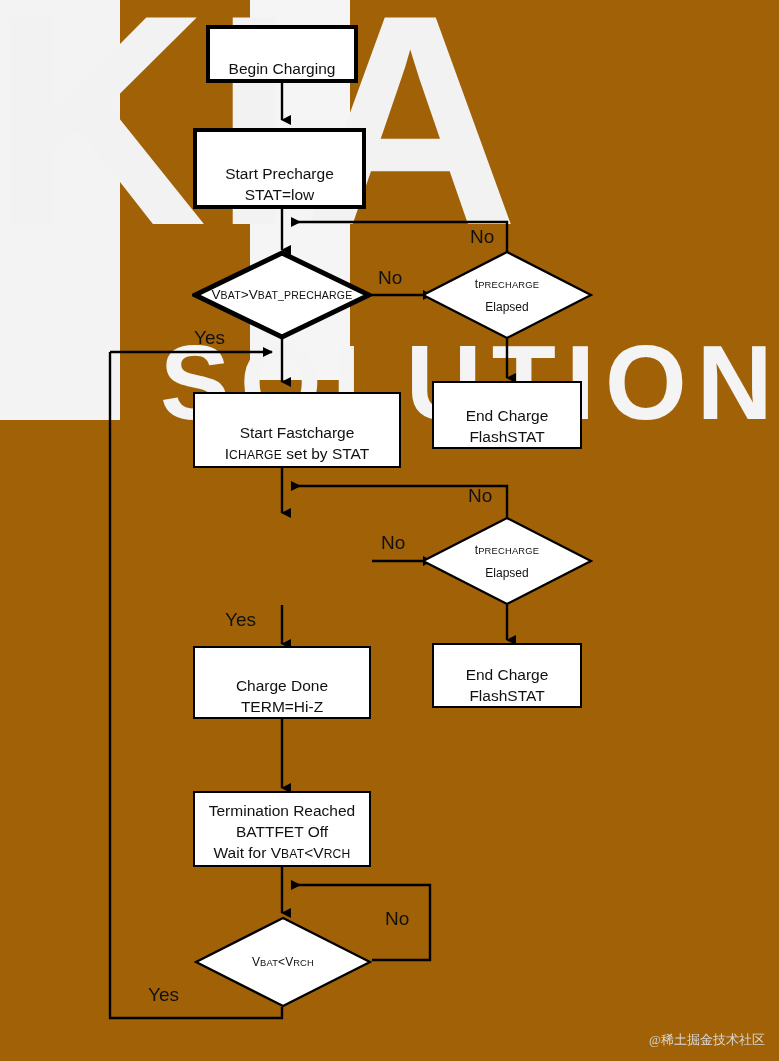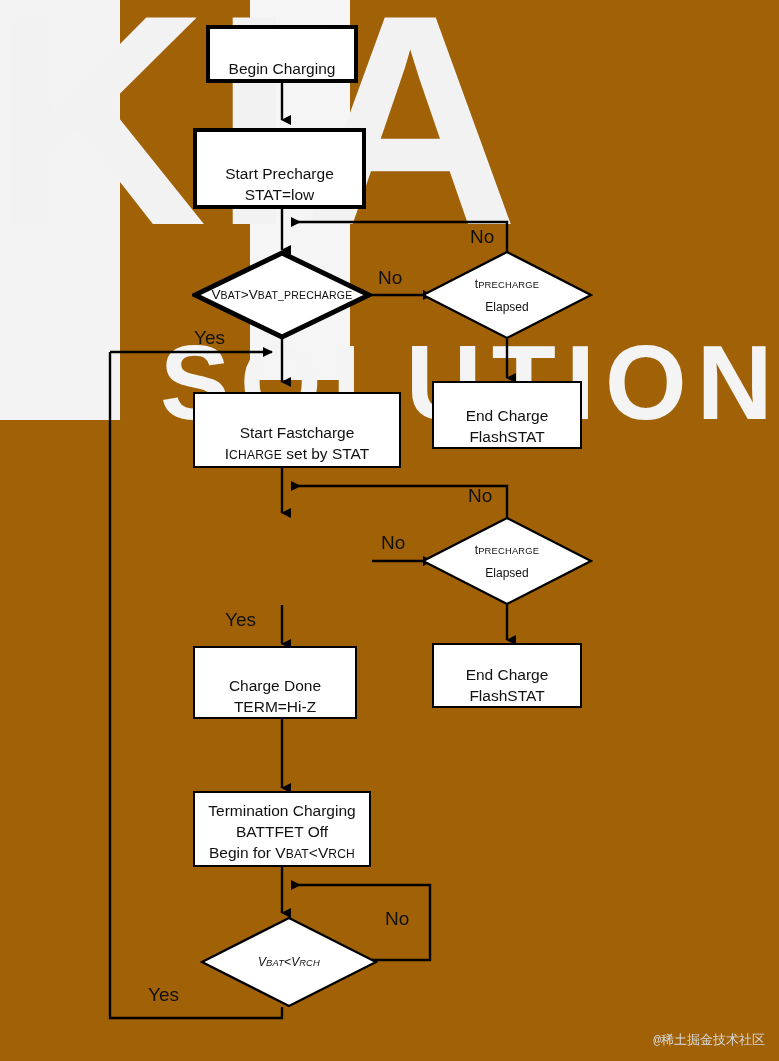--- a/index.html
+++ b/index.html
@@ -54,21 +54,21 @@
     width: 100px; height: 380px;
     background: #f5f5f5;
     pointer-events: none;
   }
   .wm-bottom {
     position: absolute;
     right: 14px;
     bottom: 12px;
     font-size: 13px;
     color: #d8d8d8;
-    font-family: Liberation Mono, monospace;
+    font-family: Liberation Serif, serif;
     user-select: none;
     pointer-events: none;
   }
   
   #wires {
     position: absolute;
     left: 0; top: 0;
     width: 779px;
     height: 1061px;
   }
@@ -227,34 +227,34 @@
       <div><span>t</span><sub>PRECHARGE</sub></div>
       <div>Elapsed</div>
     </div>
   </div>
 
   <div class="node box" style="left:432px; top:643px; width:150px; height:65px;">
     <span>End Charge</span>
     <span>FlashSTAT</span>
   </div>
 
-  <div class="node box" style="left:193px; top:646px; width:164px; height:73px;">
+  <div class="node box" style="left:193px; top:646px; width:178px; height:73px;">
     <span>Charge Done</span>
     <span>TERM=Hi-Z</span>
   </div>
 
   <div class="node box" style="left:193px; top:791px; width:178px; height:76px;">
-    <span>Termination Charging</span>
+    <span>Termination Reached</span>
     <span>BATTFET Off</span>
     <span>
-      <span>Begin for </span><span>V</span><sub>BAT</sub><span>&lt;</span><span>V</span><sub>RCH</sub>
+      <span>Wait for </span><span>V</span><sub>BAT</sub><span>&lt;</span><span>V</span><sub>RCH</sub>
     </span>
   </div>
 
-  <div class="diamond" style="left:200px; top:916px; width:178px; height:92px;font-style:italic;">
+  <div class="diamond" style="left:194px; top:916px; width:178px; height:92px;">
     <svg width="178" height="92" style="position:absolute;left:0;top:0;">
       <polygon points="89,2 176,46 89,90 2,46" fill="#fff" stroke="#000" stroke-width="2.4"></polygon>
     </svg>
     <div class="dlabel">
       <span>V</span><sub>BAT</sub><span>&lt;</span><span>V</span><sub>RCH</sub>
     </div>
   </div>
 
   <div class="edge-label" style="left:378px; top:267px;">No</div>
   <div class="edge-label" style="left:470px; top:226px;">No</div>

